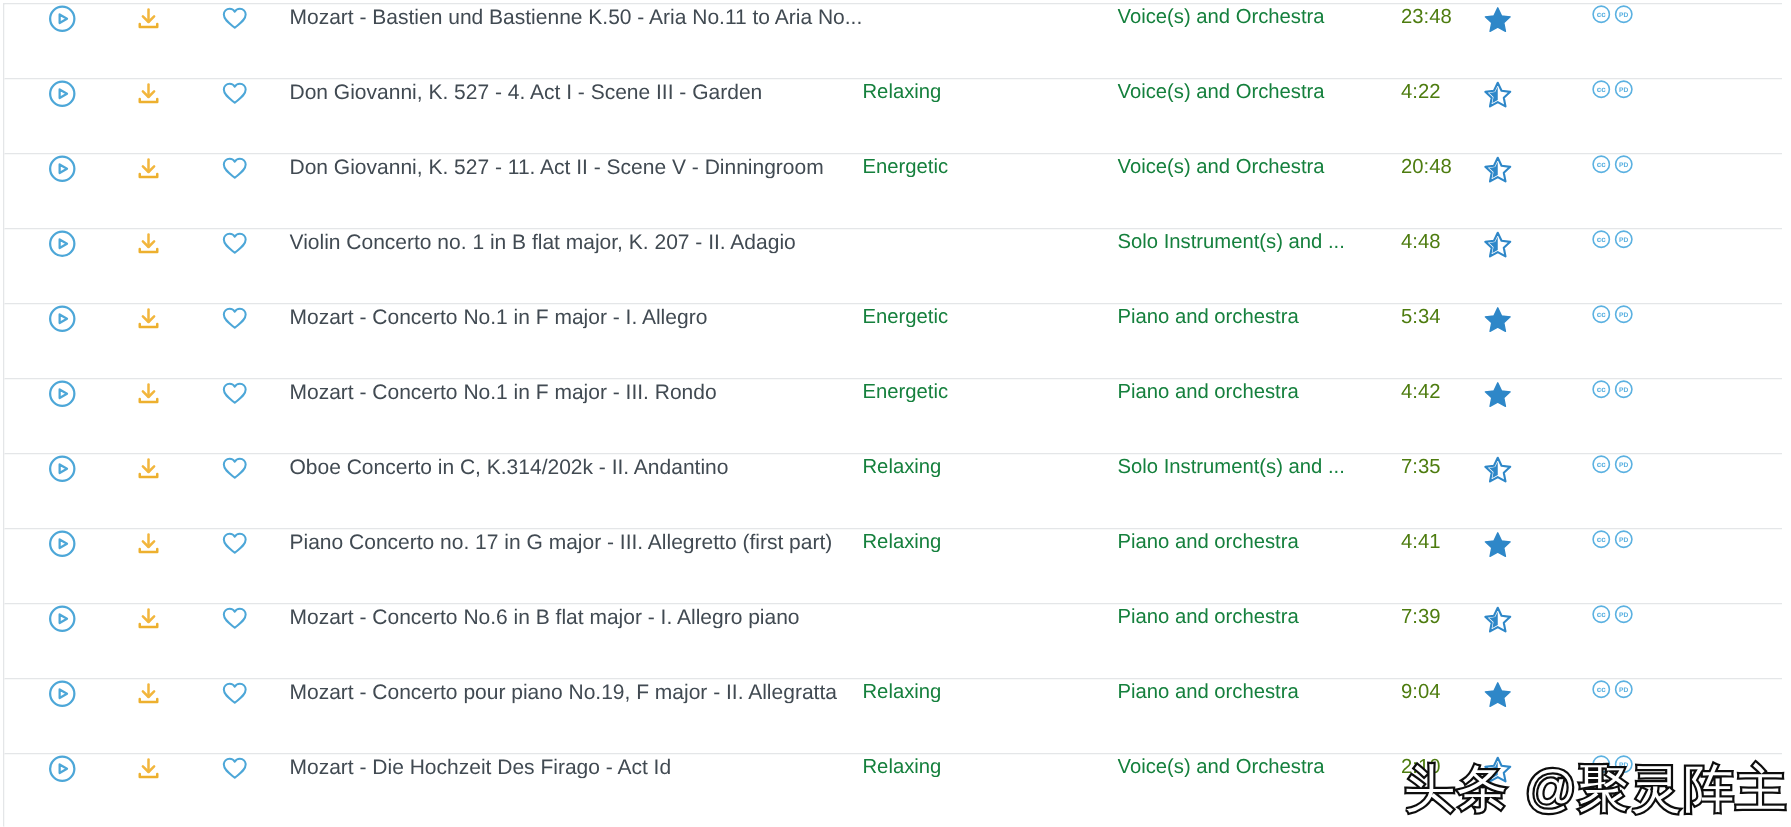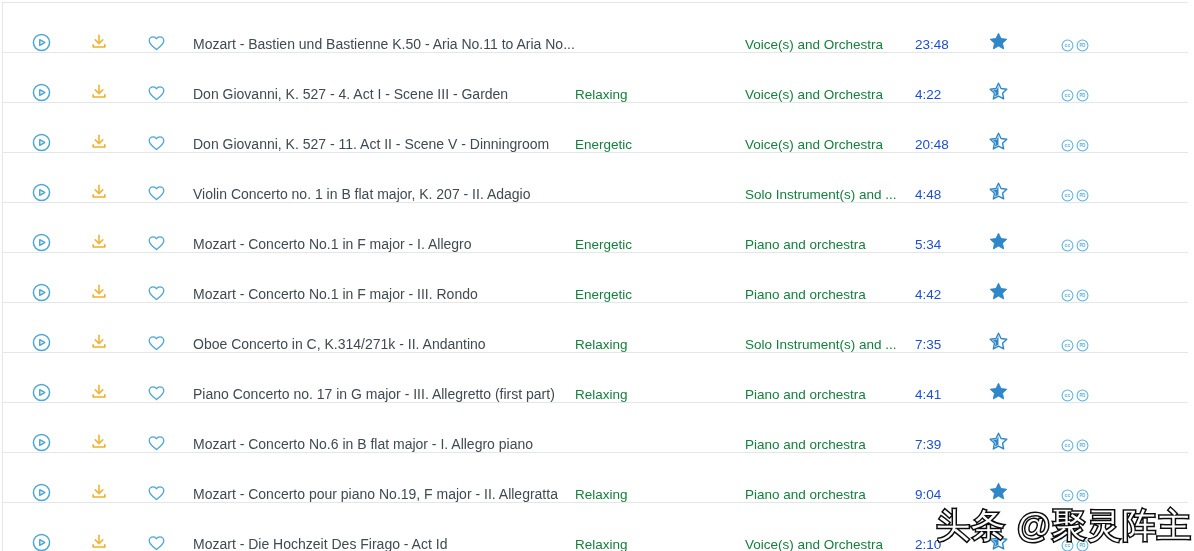--- a/index.html
+++ b/index.html
@@ -13,21 +13,21 @@
   .tracklist {
     margin-top: 2px;
     margin-left: 2px;
     width: 1186px;
     border-top: 1px solid #e4e6e8;
     border-left: 1px solid #e4e6e8;
   }
   .row {
     height: 50px;
     display: flex;
-    align-items: flex-end;
+    align-items: flex-start;
     border-bottom: 1px solid #e4e6e8;
     background: #ffffff;
   }
   .cell { display: flex; align-items: center; flex: none; }
   .c-play  { width: 44px;  justify-content: center; margin-left: 16px; }
   .c-dl    { width: 72px;  justify-content: center; }
   .c-heart { width: 42px;  justify-content: center; }
   .c-title { width: 398px; padding-left: 16px; }
   .c-mood  { width: 170px; }
   .c-instr { width: 170px; }
@@ -43,21 +43,22 @@
     cursor: pointer;
   }
   .mood, .instr {
     font-size: 13.5px;
     color: #15803d;
     white-space: nowrap;
     overflow: hidden;
   }
   .time {
     font-size: 13.5px;
-    color: #1d4ed8;
+    color: #4d7c0f;
+    margin-left: 19px;
   }
   .iconbtn {
     background: none; border: none; padding: 0;
     cursor: pointer; line-height: 0;
   }
   .star-filled, .star-half { display: none; }
   .row.starred .star-filled { display: inline; }
   .row:not(.starred) .star-half { display: inline; }
 
   svg text {
@@ -471,21 +472,21 @@
       </button>
     </div>
     <div class="cell c-heart">
       <button class="iconbtn">
         <svg width="19" height="18" viewBox="0 0 24 22" fill="none" stroke="#4da7d8" stroke-width="1.7" stroke-linejoin="round">
           <path d="M12 19.2 C 7.4 15.4 2.8 12.4 2.8 8.1 C 2.8 5.3 5 3.2 7.7 3.2 C 9.5 3.2 11.2 4.2 12 5.7 C 12.8 4.2 14.5 3.2 16.3 3.2 C 19 3.2 21.2 5.3 21.2 8.1 C 21.2 12.4 16.6 15.4 12 19.2 Z"></path>
         </svg>
       </button>
     </div>
     <div class="cell c-title">
-      <span class="title">Oboe Concerto in C, K.314/271k - II. Andantino</span>
+      <span class="title">Oboe Concerto in C, K.314/202k - II. Andantino</span>
     </div>
     <div class="cell c-mood">
       <span class="mood">Relaxing</span>
     </div>
     <div class="cell c-instr">
       <span class="instr">Solo Instrument(s) and ...</span>
     </div>
     <div class="cell c-time">
       <span class="time">7:35</span>
     </div>

